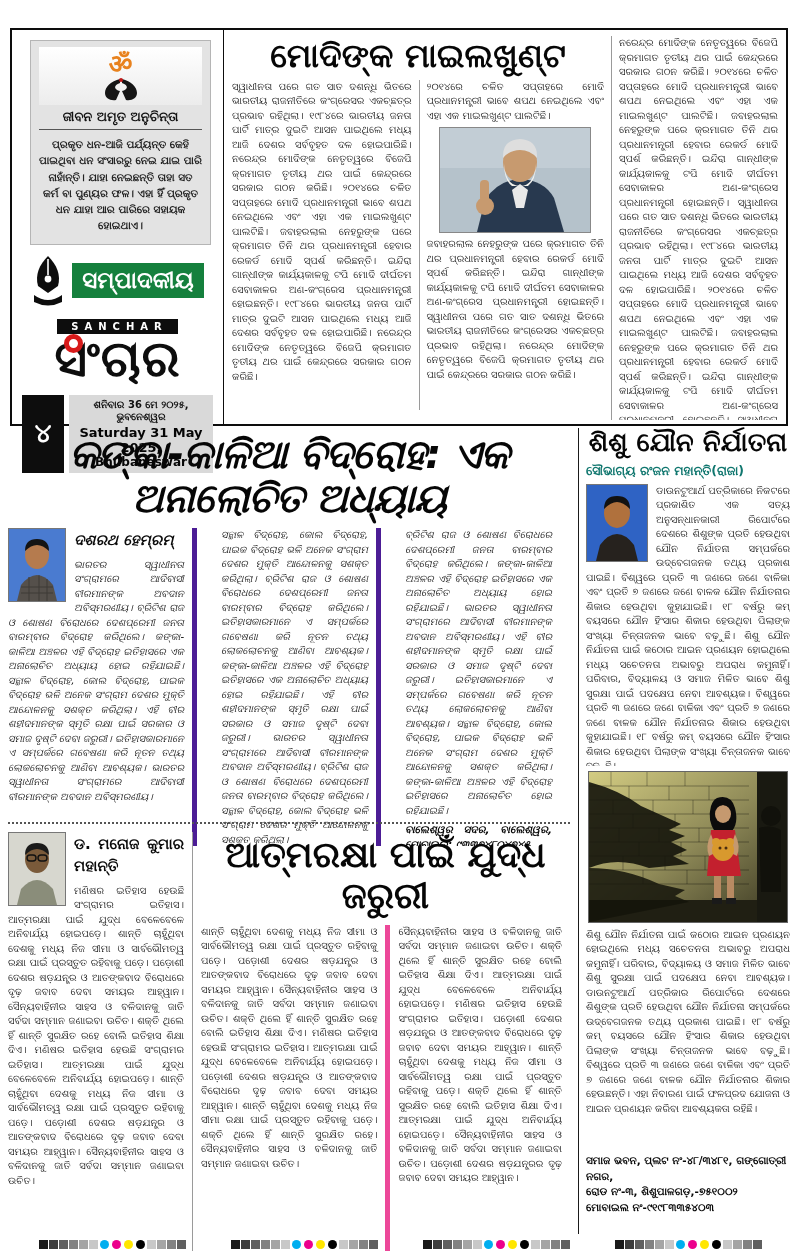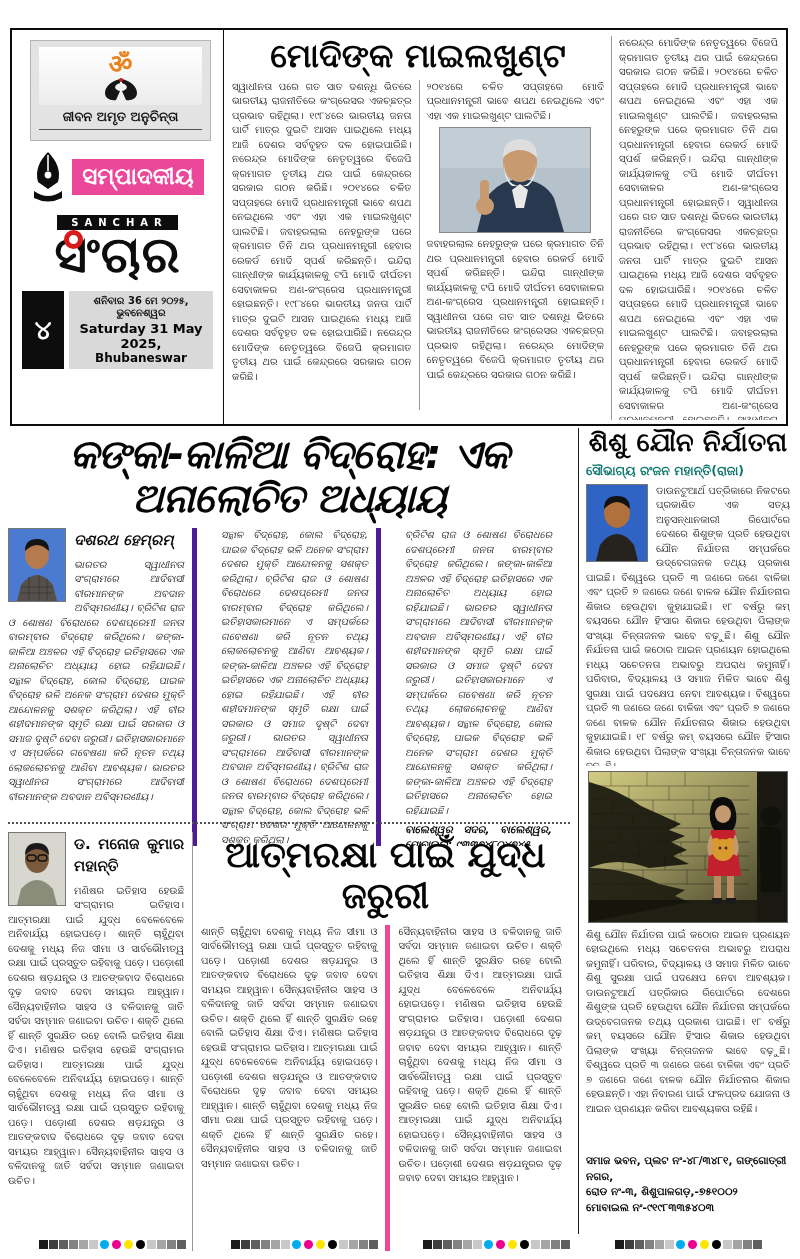--- a/index.html
+++ b/index.html
@@ -10,21 +10,21 @@
   .sidebar{position:absolute;left:0;top:0;width:212px;height:100%;border-right:1px solid #0d0d0d;box-sizing:border-box;text-align:center;}
   .thought{margin:10px 12px 6px 18px;background:#e3e3e3;border:1px solid #b5b5b5;padding:6px 8px 10px;box-sizing:border-box;}
   .om-wrap{background:linear-gradient(#ffffff,#ececec);padding:4px 0 2px;}
   .om{font-size:26px;line-height:26px;color:#e8821e;font-weight:bold;}
   .hands{display:block;margin:0 auto;}
   .t-title{font-weight:bold;font-size:13px;margin-top:4px;padding-bottom:4px;border-bottom:1px solid #555;color:#111;}
   .t-quote{font-weight:bold;font-size:10.5px;line-height:1.55;margin-top:6px;color:#222;}
   .site-row{margin-top:4px;font-weight:bold;font-size:20px;color:#2c2c2c;letter-spacing:.5px;}
   .site-row .hand{font-size:17px;color:#8a8a8a;margin-left:3px;}
   .ed-row{display:flex;align-items:center;justify-content:center;gap:7px;margin-top:10px;}
-  .ed-label{background:#ec4899;color:#fff;font-weight:bold;font-size:23px;padding:5px 10px;line-height:1.1;}
+  .ed-label{background:#15803d;color:#fff;font-weight:bold;font-size:23px;padding:5px 10px;line-height:1.1;}
   .brand{margin-top:8px;}
   .brand-en{display:inline-block;background:#0d0d0d;color:#fff;font-size:10px;font-weight:bold;letter-spacing:6px;padding:2px 10px 2px 14px;}
   .brand-odia-wrap{position:relative;display:block;margin-top:-2px;}
   .brand-odia{font-size:50px;font-weight:bold;color:#0d0d0d;line-height:1.08;letter-spacing:1px;}
   .red-dot{position:absolute;left:52px;top:2px;width:9px;height:9px;border-radius:50%;background:#fff;border:5px solid #d81a1a;}
   .date-row{display:flex;align-items:stretch;justify-content:center;gap:5px;margin-top:9px;padding:0 10px;}
   .pagenum{width:42px;background:#0d0d0d;color:#fff;font-size:26px;font-weight:bold;display:flex;align-items:center;justify-content:center;}
   .date-box{flex:1;background:#d9d9d9;padding:4px 4px;display:flex;flex-direction:column;justify-content:center;}
   .d-odia{font-size:10px;font-weight:bold;color:#111;}
   .d-en{font-size:13px;font-weight:bold;color:#050505;margin-top:2px;}
@@ -87,20 +87,21 @@
       <div class="thought">
         <div class="om-wrap">
           <div class="om">ॐ</div>
           <svg class="hands" width="40" height="26" viewBox="0 0 40 26">
             <path d="M19,2 C10,4 4,10 4,16 C4,21 9,24 15,23 L19,14 C13,13 12,8 19,6 Z" fill="#161616"></path>
             <path d="M21,2 C30,4 36,10 36,16 C36,21 31,24 25,23 L21,14 C27,13 28,8 21,6 Z" fill="#161616"></path>
             <circle cx="20" cy="3" r="2" fill="#c01818"></circle>
           </svg>
         </div>
         <div class="t-title">ଜୀବନ ଅମୃତ ଅନୁଚିନ୍ତା</div>
+        <div class="t-quote">ପ୍ରକୃତ ଧନ-ଆଜି ପର୍ଯ୍ୟନ୍ତ କେହି ପାଇଥିବା ଧନ ସଂସାରରୁ ନେଇ ଯାଇ ପାରି ନାହାଁନ୍ତି। ଯାହା ନେଇଛନ୍ତି ତାହା ସତ କର୍ମ ବା ପୁଣ୍ୟର ଫଳ। ଏହା ହିଁ ପ୍ରକୃତ ଧନ ଯାହା ଆର ପାରିରେ ସହାୟକ ହୋଇଥାଏ।</div>
       </div>
 
 
       <div class="ed-row">
         <svg width="34" height="52" viewBox="0 0 34 52">
           <path d="M17,1 C8,10 4,20 7,31 L17,38 L27,31 C30,20 26,10 17,1 Z" fill="#0d0d0d"></path>
           <circle cx="17" cy="24" r="3.4" fill="#ffffff"></circle>
           <rect x="16.2" y="4" width="1.6" height="16" fill="#ffffff"></rect>
           <path d="M3,40 Q17,50 31,40 L31,47 Q17,54 3,47 Z" fill="#0d0d0d"></path>
         </svg>

